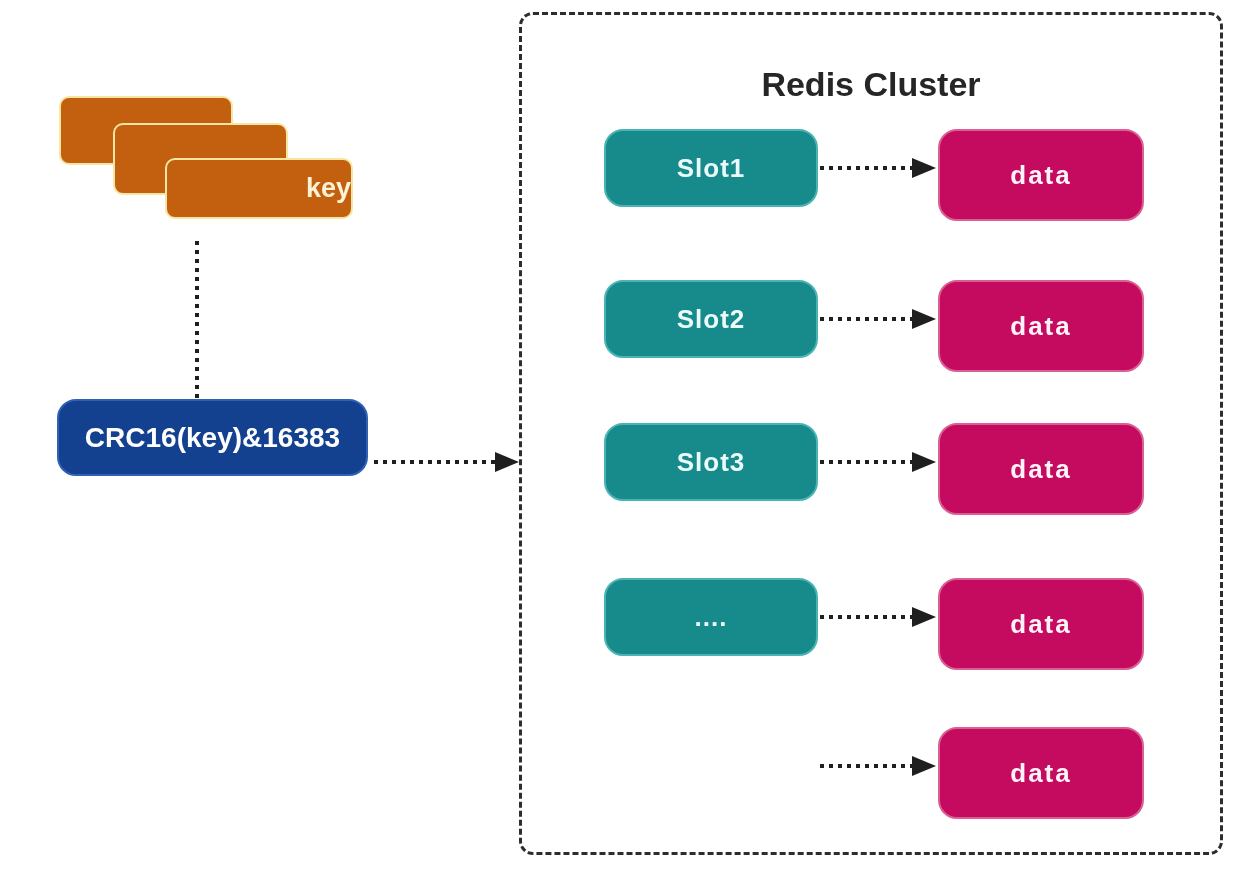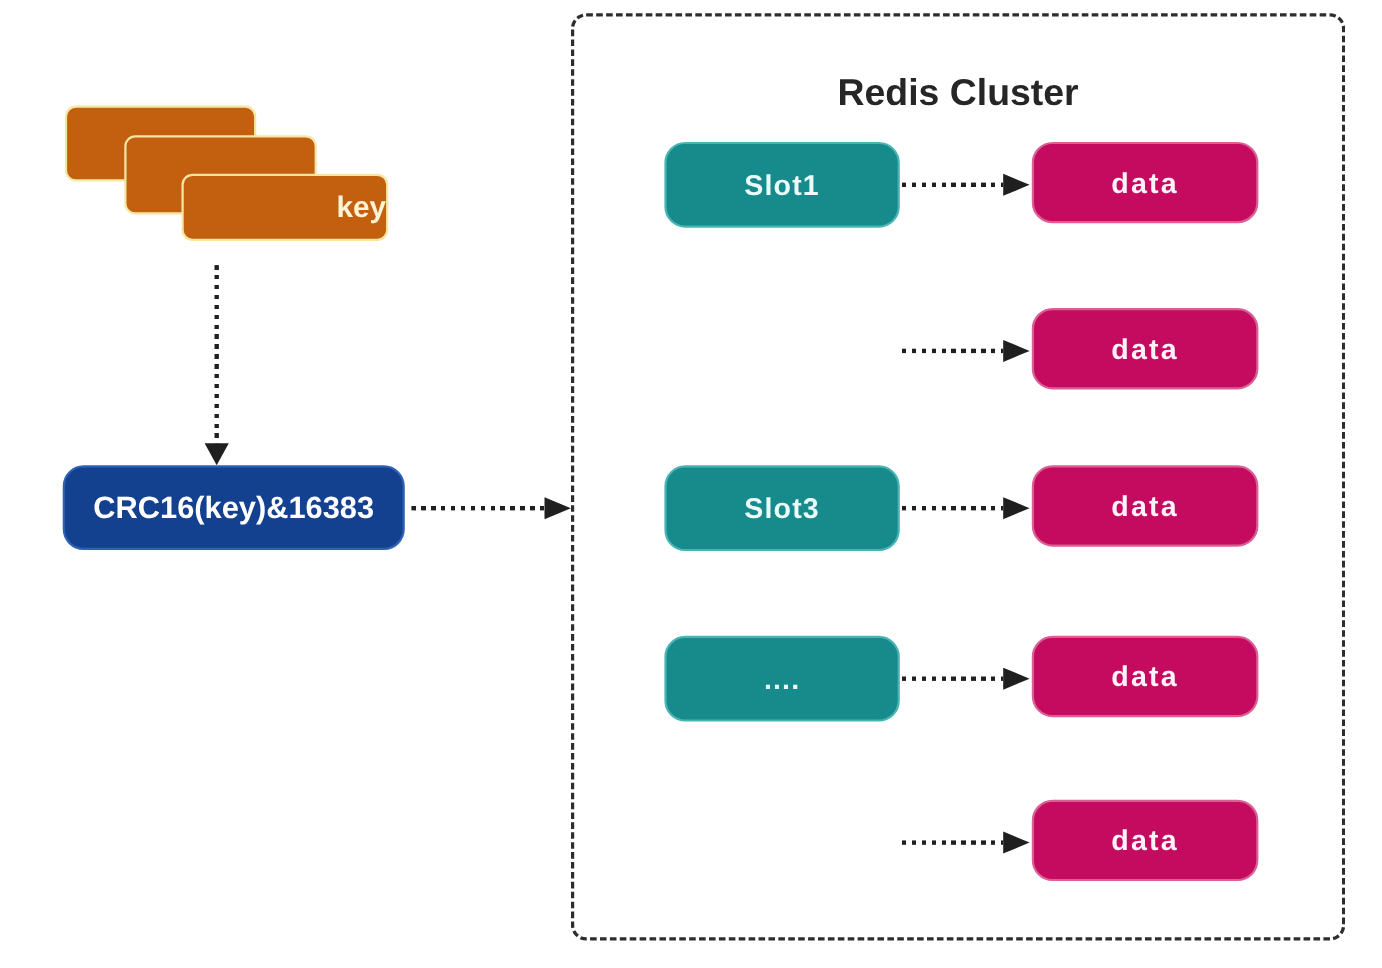--- a/index.html
+++ b/index.html
@@ -27,21 +27,21 @@
     position: absolute; border-radius: 10px;
     background: var(--key-fill); border: 2px solid var(--key-border);
   }
   .key-back   { left: 59px;  top: 96px;  width: 174px; height: 69px; }
   .key-middle { left: 113px; top: 123px; width: 175px; height: 72px; }
   .key-front  { left: 165px; top: 158px; width: 188px; height: 61px;
                 display: flex; align-items: center; justify-content: flex-end; }
   .key-front .label { color: var(--key-text); font-size: 27px; }
   
   .hash-box {
-    left: 57px; top: 423px; width: 311px; height: 77px;
+    left: 57px; top: 399px; width: 311px; height: 77px;
     background: var(--hash-fill); border: 2px solid var(--hash-border);
     color: var(--hash-text); font-size: 28px;
   }
   
   .arrow-v {
     position: absolute; width: 4px;
     background: repeating-linear-gradient(to bottom, var(--arrow) 0 4px, transparent 4px 9px);
   }
   .arrow-h {
     position: absolute; height: 4px;
@@ -72,21 +72,21 @@
   }
   .row { position: absolute; left: 0; width: 100%; height: 78px; }
   .row-0 { top: 114px; } .row-1 { top: 265px; } .row-2 { top: 408px; }
   .row-3 { top: 563px; } .row-4 { top: 712px; }
   .slot-box {
     left: 82px; top: 0; width: 214px; height: 78px;
     background: var(--slot-fill); border: 2px solid var(--slot-border);
     color: var(--slot-text); font-size: 26px; letter-spacing: 1px;
   }
   .data-box {
-    left: 416px; top: 0; width: 206px; height: 74px;
+    left: 416px; top: 0; width: 206px; height: 92px;
     background: var(--data-fill); border: 2px solid var(--data-border);
     color: var(--data-text); font-size: 26px; letter-spacing: 2px;
   }
   .row .arrow-h  { left: 298px; top: 37px; width: 92px; }
   .row .ah-right { left: 390px; top: 29px; }
 </style>
 </head>
 <body>
 
 <div class="canvas">
@@ -117,20 +117,23 @@
         <span>Slot1</span>
       </div>
       <div class="arrow-h"></div>
       <div class="ah-right"></div>
       <div class="box data-box">
         <span>data</span>
       </div>
     </div>
 
     <div class="row row-1">
+      <div class="box slot-box">
+        <span>Slot2</span>
+      </div>
       <div class="arrow-h"></div>
       <div class="ah-right"></div>
       <div class="box data-box">
         <span>data</span>
       </div>
     </div>
 
     <div class="row row-2">
       <div class="box slot-box">
         <span>Slot3</span>

